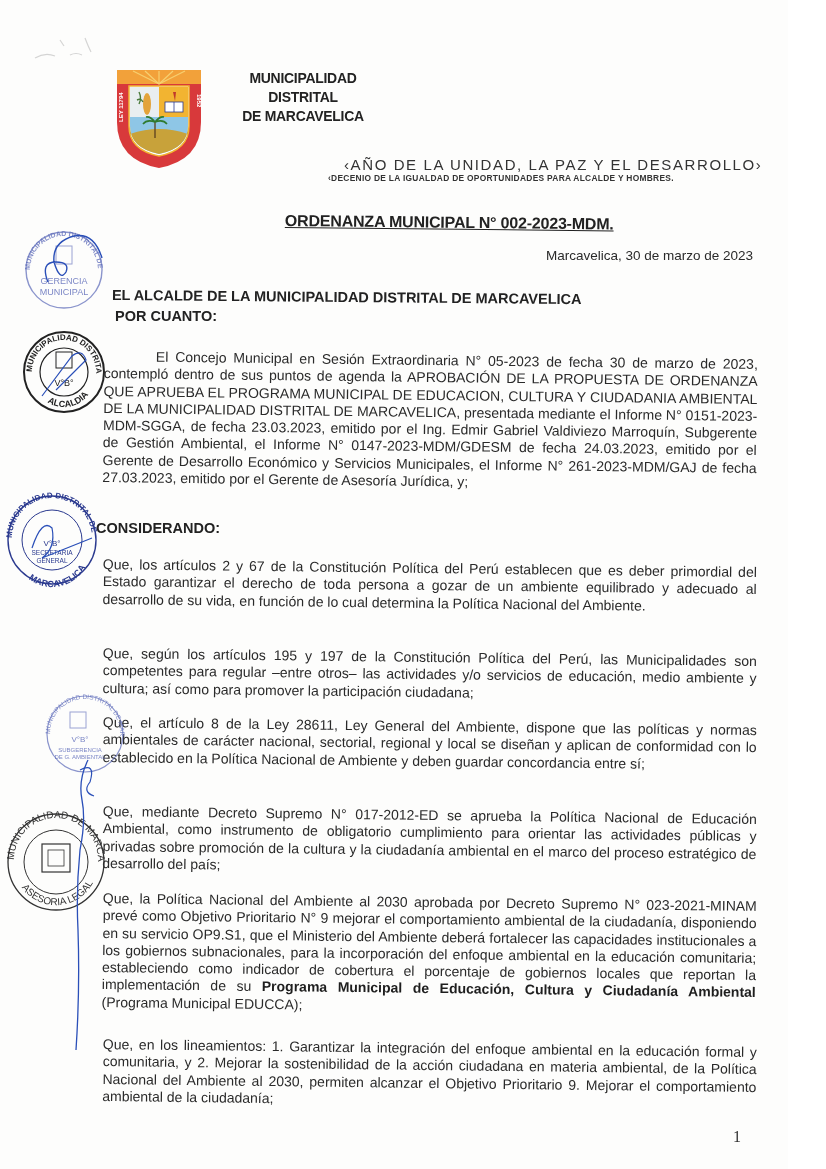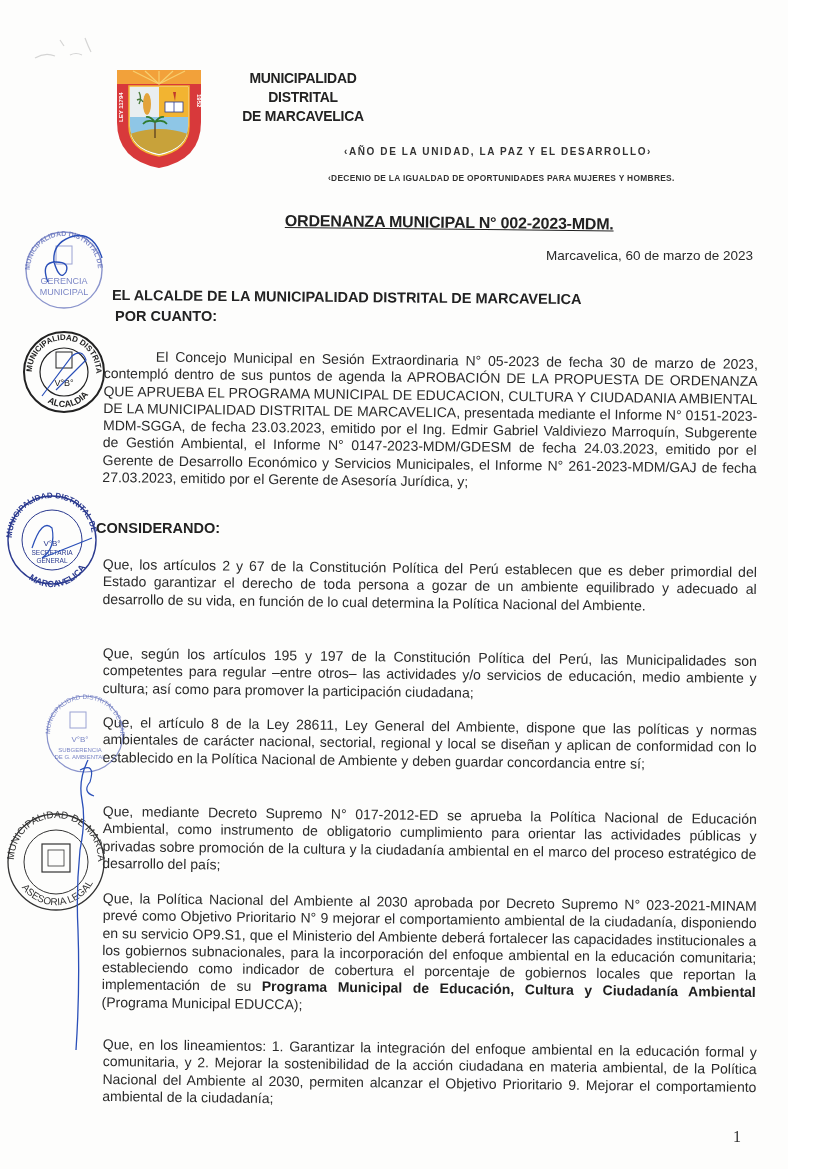--- a/index.html
+++ b/index.html
@@ -2,21 +2,21 @@
 <html><head>
 <meta charset="utf-8">
 <style>
   html, body { margin:0; padding:0; background:#ffffff; }
   body { width:826px; height:1169px; position:relative; overflow:hidden; font-family:"Liberation Sans", sans-serif; color:#2a2a2a; }
   .page { position:absolute; left:0; top:0; width:788px; height:1169px; background:#fdfdfc; }
 
   
   .crest { position:absolute; left:113px; top:62px; width:92px; height:108px; }
   .muni-name { position:absolute; left:213px; top:68px; width:200px; text-align:center; font-weight:bold; font-size:15.5px; line-height:19px; letter-spacing:-0.3px; color:#222; transform:scaleX(0.9); transform-origin:left top; }
-  .motto1 { position:absolute; left:344px; top:146px; font-size:10px; font-weight:bold; letter-spacing:1.6px; color:#333; }
+  .motto1 { position:absolute; left:344px; top:156px; font-size:15px; font-weight:normal; letter-spacing:1.6px; color:#333; }
   .motto2 { position:absolute; left:328px; top:173px; font-size:8.4px; font-weight:bold; letter-spacing:0.3px; color:#333; }
 
   .doc-title { position:absolute; left:285px; top:212px; font-size:16px; font-weight:bold; text-decoration:underline; color:#222; letter-spacing:-0.2px; transform:rotate(0.6deg); transform-origin:left top; }
   .doc-date { position:absolute; left:546px; top:248px; font-size:13.5px; color:#2a2a2a; }
 
   .heading { position:absolute; font-weight:bold; font-size:14.5px; color:#222; }
   .h-alcalde { left:112px; top:287px; transform:rotate(0.5deg); transform-origin:left top; }
   .h-porcuanto { left:115px; top:308px; }
   .h-considerando { left:96px; top:520px; }
 
@@ -72,24 +72,24 @@
     <text x="10" y="60" font-size="6" fill="#fff" font-family="Liberation Sans, sans-serif" transform="rotate(-90 10 60)" font-weight="bold">LEY 11794</text>
     <text x="84" y="32" font-size="6" fill="#fff" font-family="Liberation Sans, sans-serif" transform="rotate(90 84 32)" font-weight="bold">1952</text>
   </svg>
 
   <div class="muni-name">
     <div>MUNICIPALIDAD DISTRITAL</div>
     <div>DE MARCAVELICA</div>
   </div>
 
   <div class="motto1">‹AÑO DE LA UNIDAD, LA PAZ Y EL DESARROLLO›</div>
-  <div class="motto2">‹DECENIO DE LA IGUALDAD DE OPORTUNIDADES PARA MUJERES Y HOMBRES.</div>
+  <div class="motto2">‹DECENIO DE LA IGUALDAD DE OPORTUNIDADES PARA ALCALDE Y HOMBRES.</div>
 
   <div class="doc-title">ORDENANZA MUNICIPAL N° 002-2023-MDM.</div>
-  <div class="doc-date">Marcavelica, 60 de marzo de 2023</div>
+  <div class="doc-date">Marcavelica, 30 de marzo de 2023</div>
 
   <div class="heading h-alcalde">EL ALCALDE DE LA MUNICIPALIDAD DISTRITAL DE MARCAVELICA</div>
   <div class="heading h-porcuanto">POR CUANTO:</div>
 
   <div class="para p1"><span class="indent"></span><span>El Concejo Municipal en Sesión Extraordinaria N° 05-2023 de fecha 30 de marzo de 2023, contempló dentro de sus puntos de agenda la APROBACIÓN DE LA PROPUESTA DE ORDENANZA QUE APRUEBA EL PROGRAMA MUNICIPAL DE EDUCACION, CULTURA Y CIUDADANIA AMBIENTAL DE LA MUNICIPALIDAD DISTRITAL DE MARCAVELICA, presentada mediante el Informe N° 0151-2023-MDM-SGGA, de fecha 23.03.2023, emitido por el Ing. Edmir Gabriel Valdiviezo Marroquín, Subgerente de Gestión Ambiental, el Informe N° 0147-2023-MDM/GDESM de fecha 24.03.2023, emitido por el Gerente de Desarrollo Económico y Servicios Municipales, el Informe N° 261-2023-MDM/GAJ de fecha 27.03.2023, emitido por el Gerente de Asesoría Jurídica, y;</span></div>
 
   <div class="heading h-considerando">CONSIDERANDO:</div>
 
   <div class="para p2">Que, los artículos 2 y 67 de la Constitución Política del Perú establecen que es deber primordial del Estado garantizar el derecho de toda persona a gozar de un ambiente equilibrado y adecuado al desarrollo de su vida, en función de lo cual determina la Política Nacional del Ambiente.</div>
   <div class="para p3">Que, según los artículos 195 y 197 de la Constitución Política del Perú, las Municipalidades son competentes para regular –entre otros– las actividades y/o servicios de educación, medio ambiente y cultura; así como para promover la participación ciudadana;</div>

